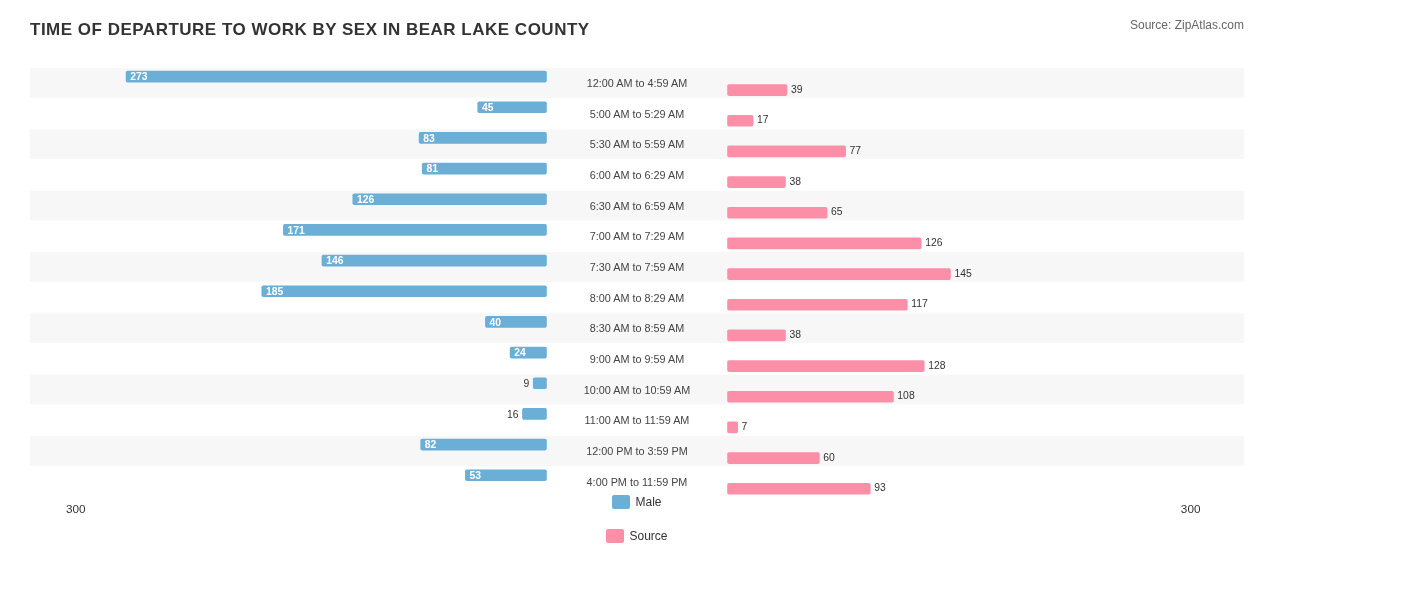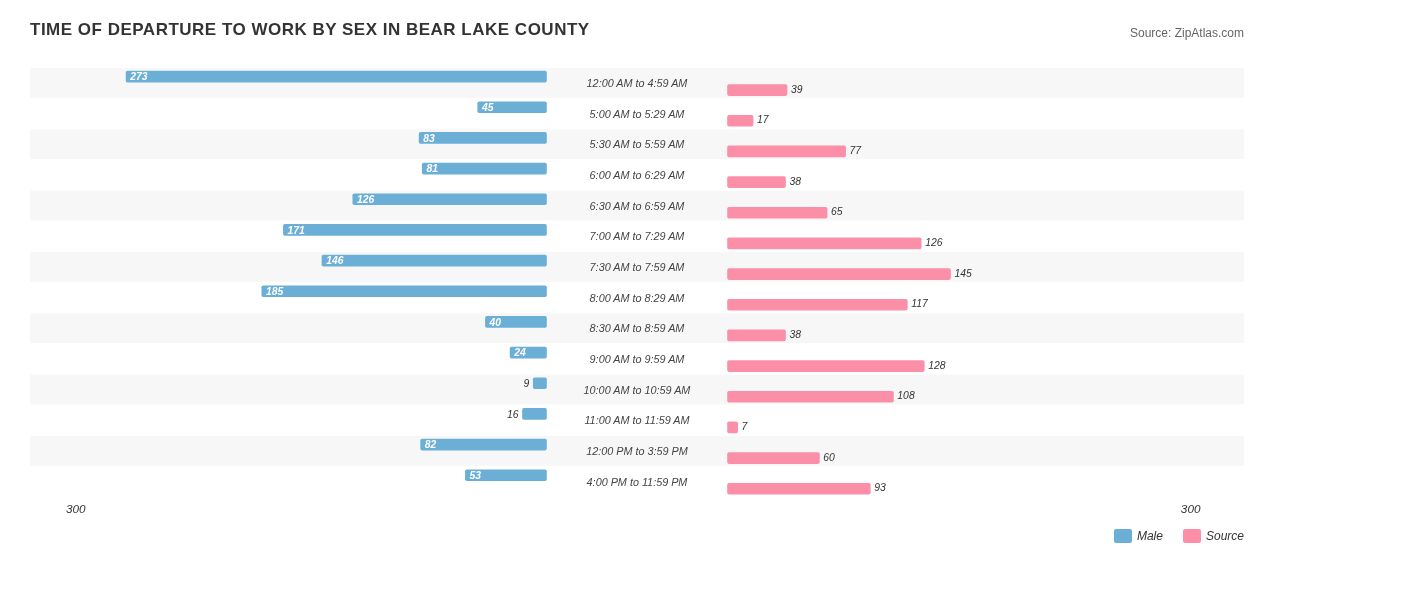--- a/index.html
+++ b/index.html
@@ -24,31 +24,31 @@
       margin-bottom: 8px;
       text-transform: uppercase;
       letter-spacing: 0.5px;
     }
     .source-text {
       position: absolute;
       top: 18px;
       right: 30px;
       font-size: 12px;
       color: #666;
-      margin-top: 8px;
     }
     .legend {
       display: flex;
       justify-content: flex-end;
       align-items: center;
       gap: 20px;
       position: absolute;
       bottom: 5px;
       left: 0;
       right: 0;
+      flex-direction: column;
     }
     .legend-item {
       display: flex;
       align-items: center;
       gap: 5px;
       font-size: 12px;
       color: #333;
     }
     .legend-swatch {
       width: 18px;
@@ -61,21 +61,21 @@
       height: 100%;
     }
   </style>
 </head>
 <body>
 
 <div class="chart-container">
   <div class="chart-title">TIME OF DEPARTURE TO WORK BY SEX IN BEAR LAKE COUNTY</div>
   <div class="source-text">Source: ZipAtlas.com</div>
 
-  <div style="position: relative; width: 100%; height: calc(100% - 35px); font-style: italic;">
+  <div style="position: relative; width: 100%; height: calc(100% - 35px);">
     <svg id="main-chart" class="svg-chart" viewBox="0 0 1346 510">
         <rect x="0" y="0" width="1346" height="33" fill="#f7f7f7"></rect>
         <rect x="0" y="34" width="1346" height="33" fill="#ffffff"></rect>
         <rect x="0" y="68" width="1346" height="33" fill="#f7f7f7"></rect>
         <rect x="0" y="102" width="1346" height="33" fill="#ffffff"></rect>
         <rect x="0" y="136" width="1346" height="33" fill="#f7f7f7"></rect>
         <rect x="0" y="170" width="1346" height="33" fill="#ffffff"></rect>
         <rect x="0" y="204" width="1346" height="33" fill="#f7f7f7"></rect>
         <rect x="0" y="238" width="1346" height="33" fill="#ffffff"></rect>
         <rect x="0" y="272" width="1346" height="33" fill="#f7f7f7"></rect>

